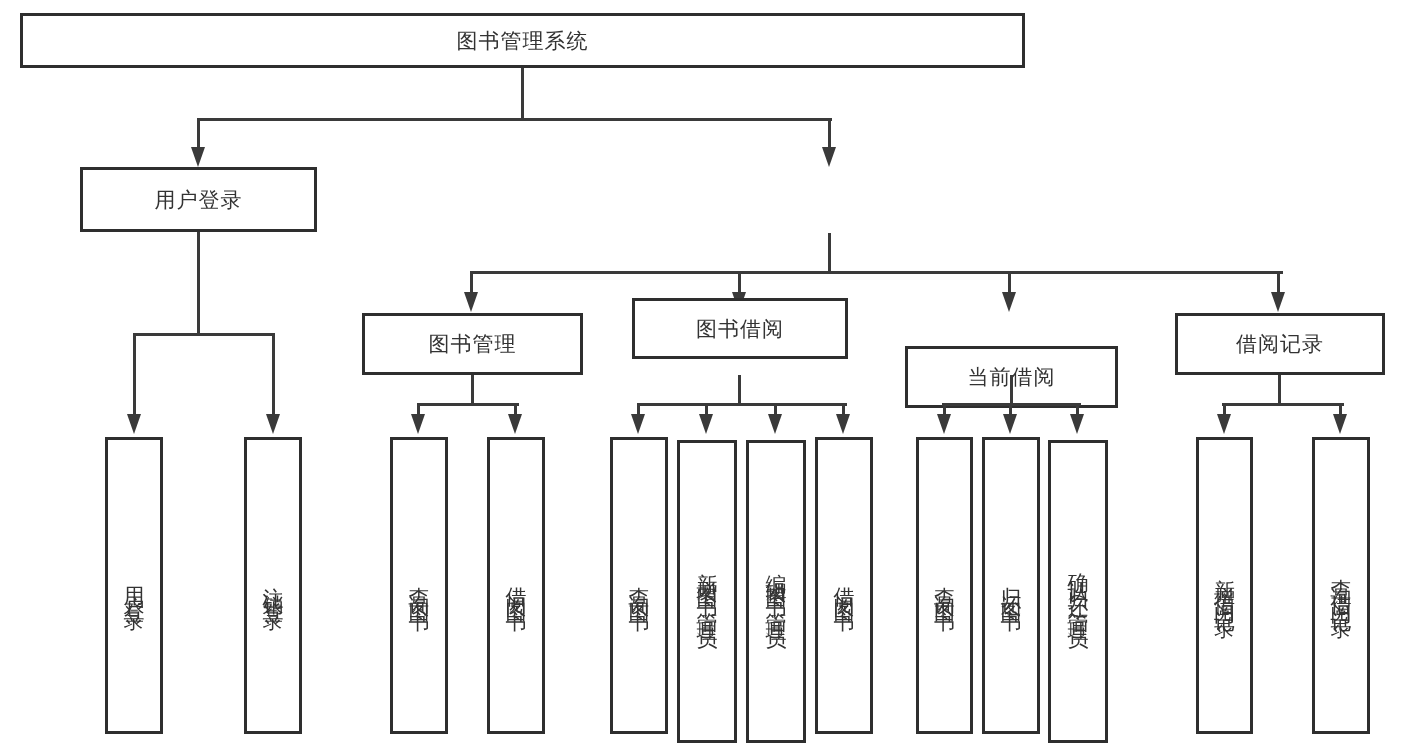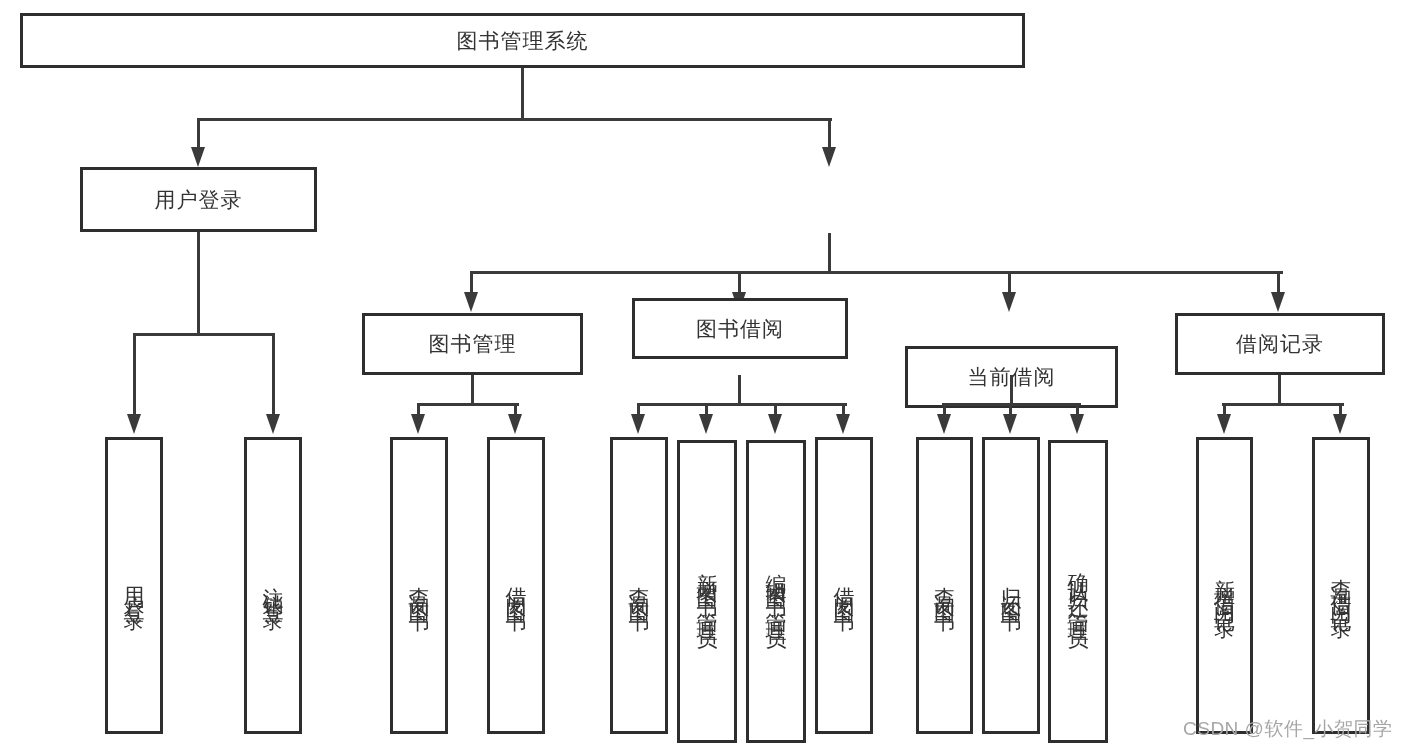--- a/index.html
+++ b/index.html
@@ -183,15 +183,14 @@
     <span class="vtext">确认归还（管理员）</span>
   </div>
 
   <div class="box vbox" style="left:1196px; top:437px; width:57px; height:297px;">
     <span class="vtext">新增借阅记录</span>
   </div>
   <div class="box vbox" style="left:1312px; top:437px; width:58px; height:297px;">
     <span class="vtext">查询借阅记录</span>
   </div>
 
-  <div class="watermark">CSDN @软件_小贺同学</div>
 
 </div>
 
 </body></html>

